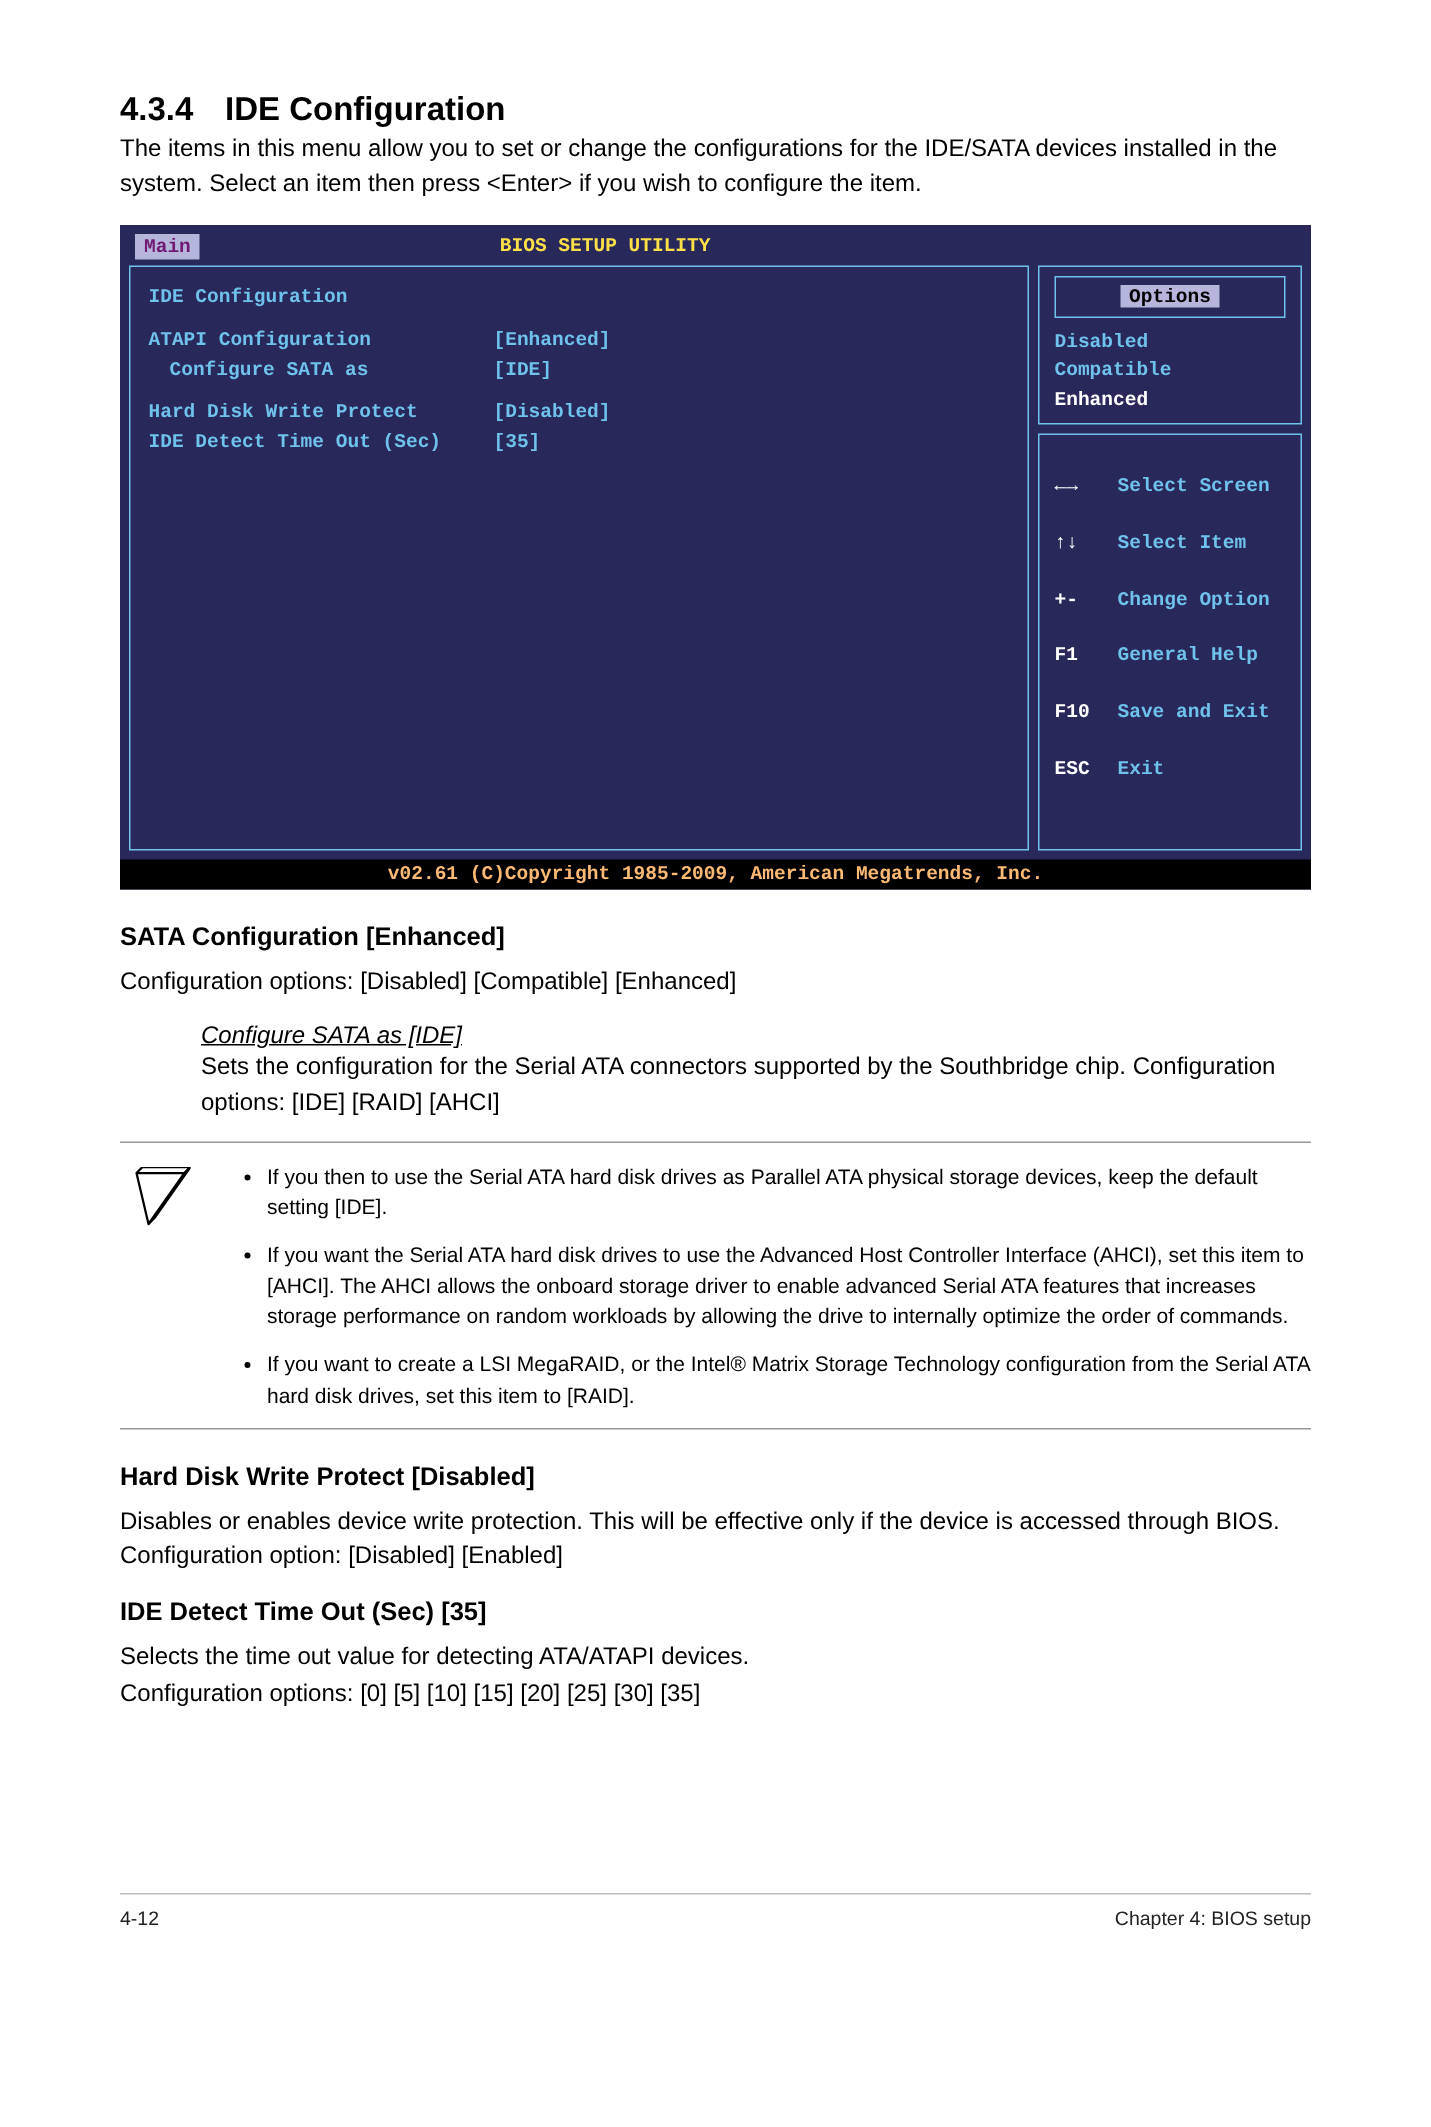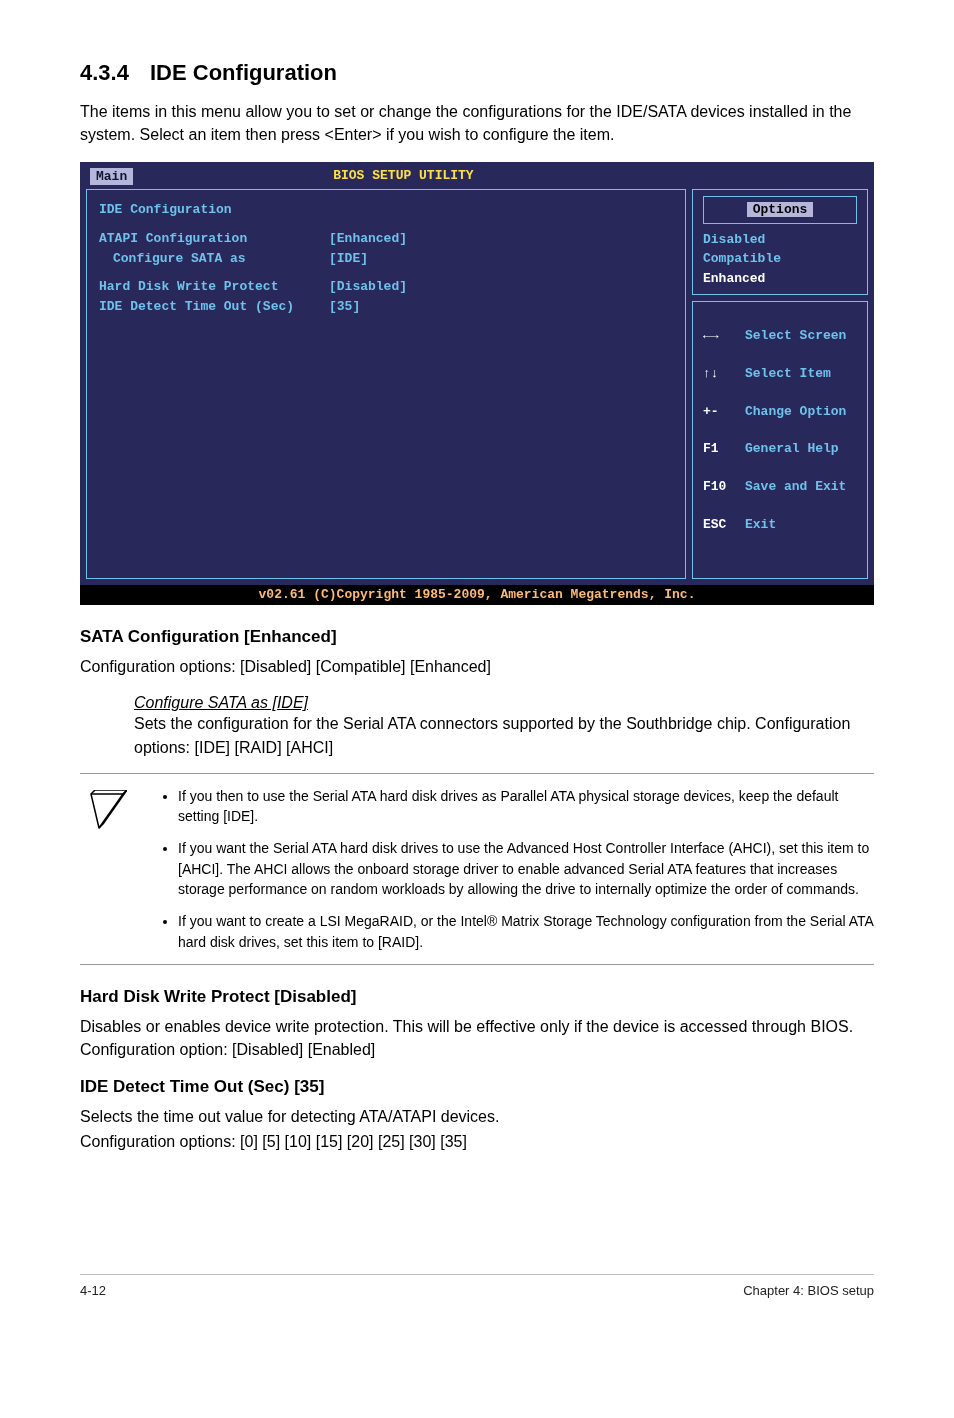--- a/index.html
+++ b/index.html
@@ -7,21 +7,21 @@
     margin: 0;
     padding: 60px 80px;
     font-family: Arial, Helvetica, sans-serif;
     color: #000;
     background: #fff;
     width: 954px;
   }
   .section-heading {
     font-size: 22px;
     font-weight: bold;
-    margin-bottom: 14px;
+    margin-bottom: 2px;
   }
   .section-num { display:inline-block; width: 70px; }
   .body-text {
     font-size: 16px;
     line-height: 1.45;
     margin-bottom: 16px;
   }
   .bios-box {
     background: #28285a;
     font-family: "Courier New", monospace;
@@ -29,21 +29,21 @@
     margin-bottom: 22px;
   }
   .bios-header {
     padding: 6px 10px 4px 10px;
     display: flex;
     align-items: flex-start;
     color: #fff;
   }
   .bios-tab {
     background: #b6b6dc;
-    color: #0f172a;
+    color: #701a75;
     padding: 1px 6px;
     font-weight: bold;
   }
   .bios-title {
     color: #fde047;
     font-weight: bold;
     margin-left: 200px;
   }
   .bios-body {
     display: flex;

